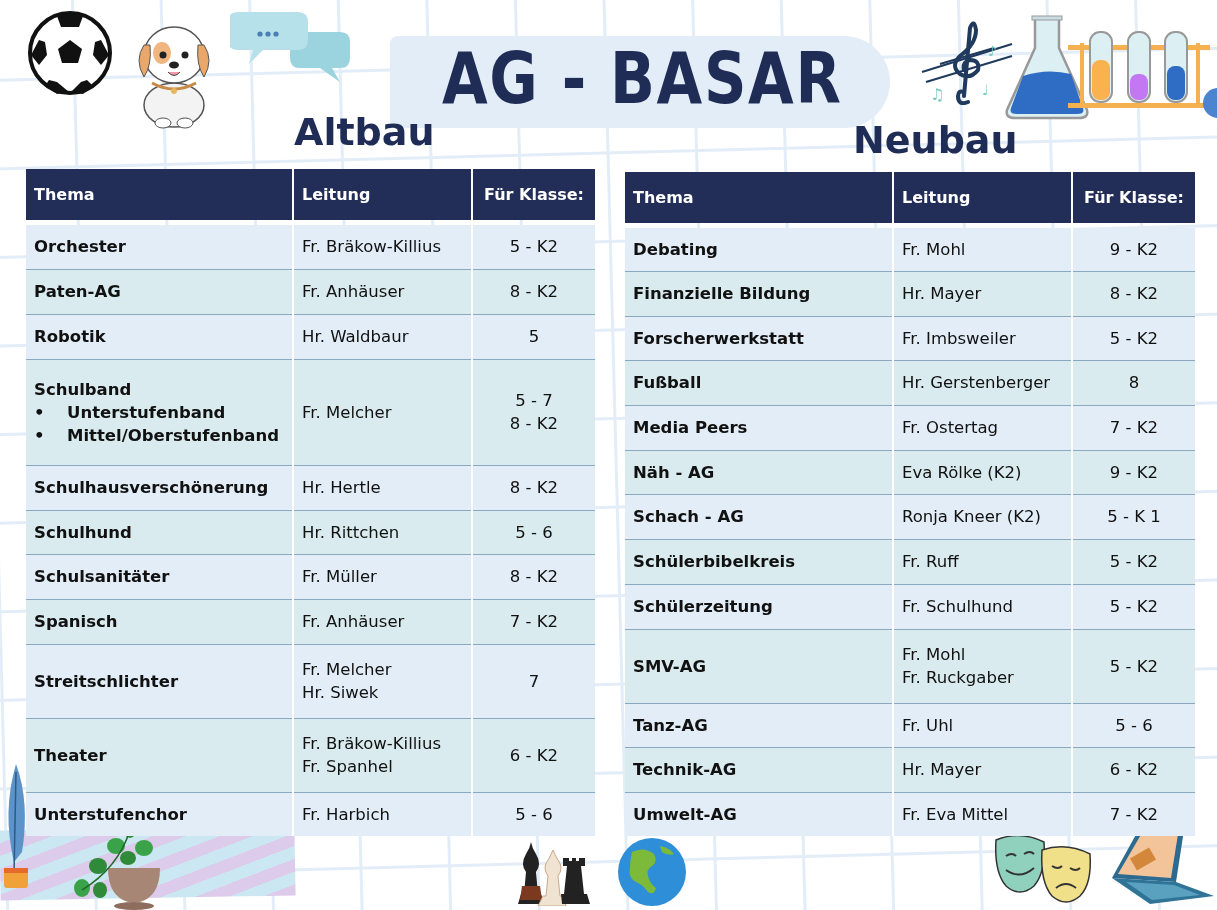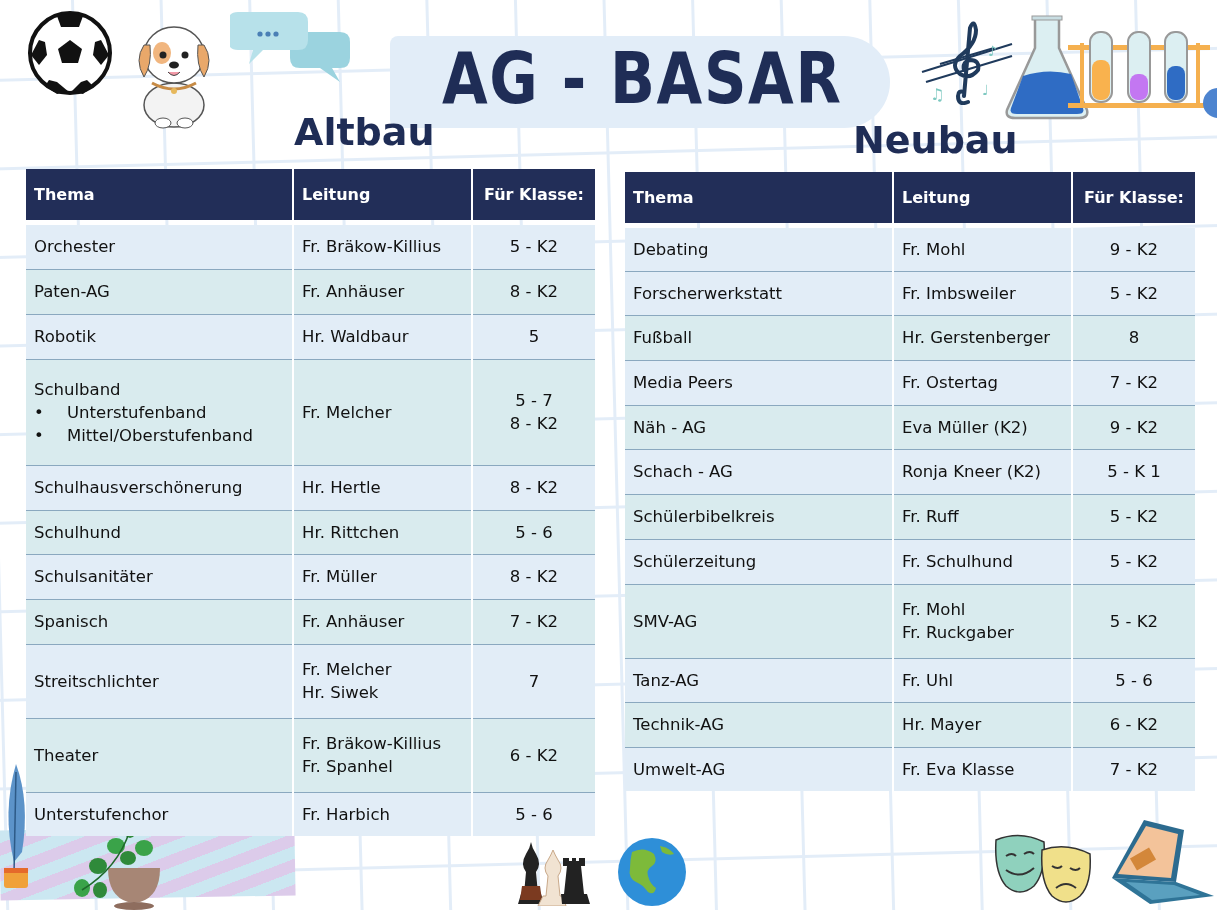--- a/index.html
+++ b/index.html
@@ -58,21 +58,21 @@
   table.ag .gap td { height: 5px; padding: 0; background: transparent; border: none; }
   table.ag td {
     padding: 2px 8px; vertical-align: middle;
     border-right: 2px solid #ffffff;
     border-bottom: 1.5px solid #8aa8bf;
   }
   table.ag td:last-child { border-right: none; text-align: center; }
   table.ag tr.odd td { background: #e2edf7; }
   table.ag tr.even td { background: #d9ebee; }
   table.ag tr:last-child td { border-bottom: none; }
-  table.ag td.thema { font-weight: normal; }
+  table.ag td.thema { font-weight: bold; }
   .ml { display: block; line-height: 23px; }
   .bul { display: block; padding-left: 0; line-height: 23px; }
   .bul::before { content: "•"; display: inline-block; width: 33px; }
 
   #tbl-alt { left: 26px; top: 169px; width: 569px; }
   #tbl-alt col.c1 { width: 267px; }
   #tbl-alt col.c2 { width: 179px; }
   #tbl-alt col.c3 { width: 123px; }
   #tbl-neu { left: 625px; top: 172px; width: 570px; }
   #tbl-neu col.c1 { width: 268px; }
@@ -303,38 +303,43 @@
   </thead>
   <tbody>
     <tr class="gap">
         <td colspan="3"></td>
       </tr>
     <tr class="odd" style="height:43px">
       <td class="thema">Debating</td>
       <td>Fr. Mohl</td>
       <td>9 - K2</td>
     </tr>
+    <tr class="even" style="height:45px">
+      <td class="thema">Finanzielle Bildung</td>
+      <td>Hr. Mayer</td>
+      <td>8 - K2</td>
+    </tr>
     <tr class="odd" style="height:44px">
       <td class="thema">Forscherwerkstatt</td>
       <td>Fr. Imbsweiler</td>
       <td>5 - K2</td>
     </tr>
     <tr class="even" style="height:45px">
       <td class="thema">Fußball</td>
       <td>Hr. Gerstenberger</td>
       <td>8</td>
     </tr>
     <tr class="odd" style="height:45px">
       <td class="thema">Media Peers</td>
       <td>Fr. Ostertag</td>
       <td>7 - K2</td>
     </tr>
     <tr class="even" style="height:44px">
       <td class="thema">Näh - AG</td>
-      <td>Eva Müller (K2)</td>
+      <td>Eva Rölke (K2)</td>
       <td>9 - K2</td>
     </tr>
     <tr class="odd" style="height:45px">
       <td class="thema">Schach - AG</td>
       <td>Ronja Kneer (K2)</td>
       <td>5 - K 1</td>
     </tr>
     <tr class="even" style="height:45px">
       <td class="thema">Schülerbibelkreis</td>
       <td>Fr. Ruff</td>
@@ -358,17 +363,17 @@
       <td>Fr. Uhl</td>
       <td>5 - 6</td>
     </tr>
     <tr class="even" style="height:45px">
       <td class="thema">Technik-AG</td>
       <td>Hr. Mayer</td>
       <td>6 - K2</td>
     </tr>
     <tr class="odd" style="height:44px">
       <td class="thema">Umwelt-AG</td>
-      <td>Fr. Eva Klasse</td>
+      <td>Fr. Eva Mittel</td>
       <td>7 - K2</td>
     </tr>
   </tbody>
 </table>
 
 </body></html>

